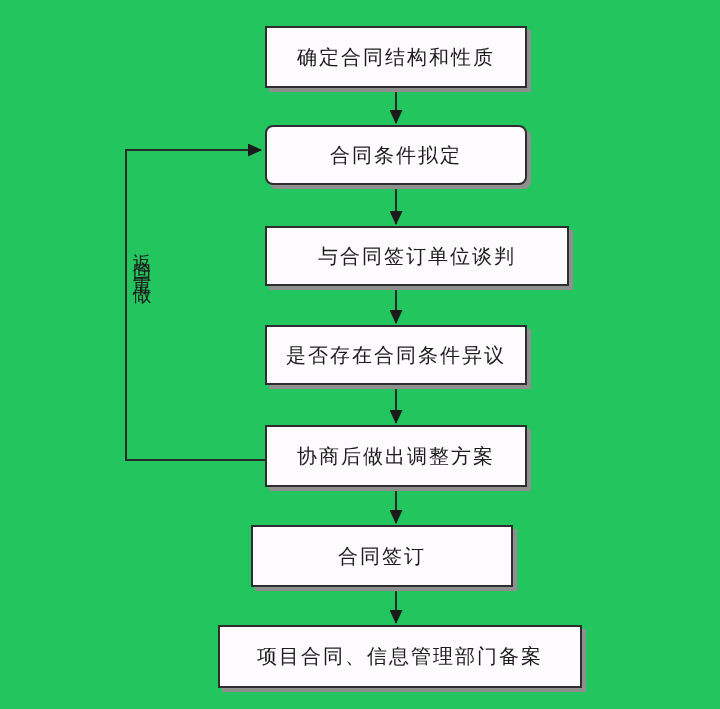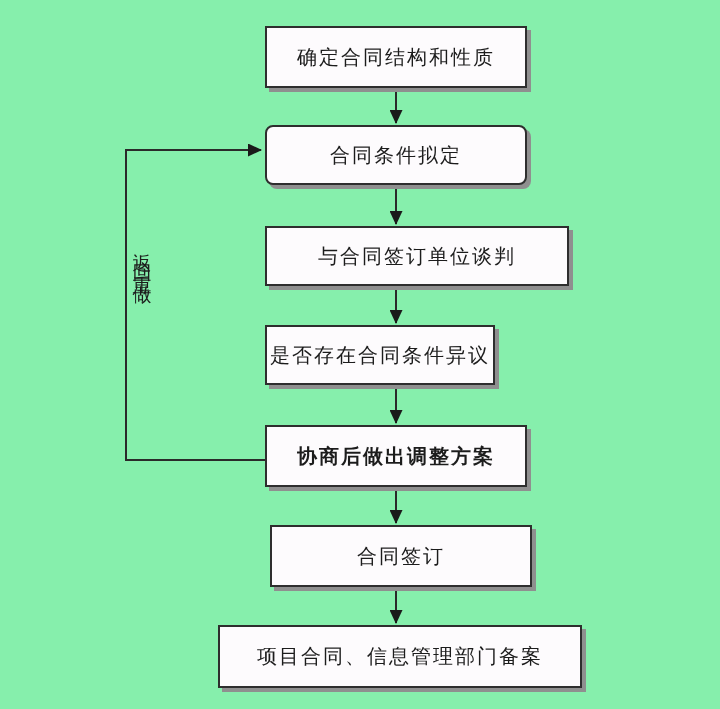--- a/index.html
+++ b/index.html
@@ -5,21 +5,21 @@
   html, body {
     margin: 0;
     padding: 0;
     background: #fdfbfd;
     font-family: "Liberation Serif", serif;
   }
   .canvas {
     position: relative;
     width: 720px;
     height: 709px;
-    background: #86efac;
+    background: #22c55e;
     overflow: hidden;
   }
   svg.connectors {
     position: absolute;
     left: 0;
     top: 0;
     width: 720px;
     height: 709px;
   }
   .box {
@@ -33,23 +33,23 @@
     justify-content: center;
     font-size: 20px;
     letter-spacing: 2px;
     color: #1c1c1c;
     text-align: center;
     white-space: nowrap;
   }
   #step-1 { left: 265px; top: 26px;  width: 262px; height: 62px; }
   #step-2 { left: 265px; top: 125px; width: 262px; height: 60px; border-radius: 8px; }
   #step-3 { left: 265px; top: 226px; width: 304px; height: 60px; }
-  #step-4 { left: 265px; top: 325px; width: 230px; height: 60px; }
-  #step-5 { left: 265px; top: 425px; width: 262px; height: 62px; font-weight: bold; }
-  #step-6 { left: 270px; top: 525px; width: 262px; height: 62px; align-items: center; }
+  #step-4 { left: 265px; top: 325px; width: 262px; height: 60px; }
+  #step-5 { left: 265px; top: 425px; width: 262px; height: 62px; }
+  #step-6 { left: 251px; top: 525px; width: 262px; height: 62px; align-items: center; }
   #step-7 { left: 218px; top: 625px; width: 364px; height: 63px; }
   .loop-label {
     position: absolute;
     left: 129px;
     top: 238px;
     writing-mode: vertical-rl;
     text-orientation: upright;
     font-size: 19px;
     letter-spacing: 11px;
     color: #1c1c1c;

